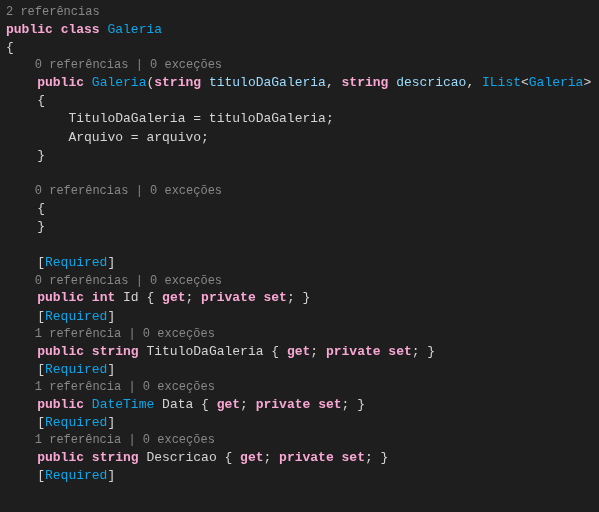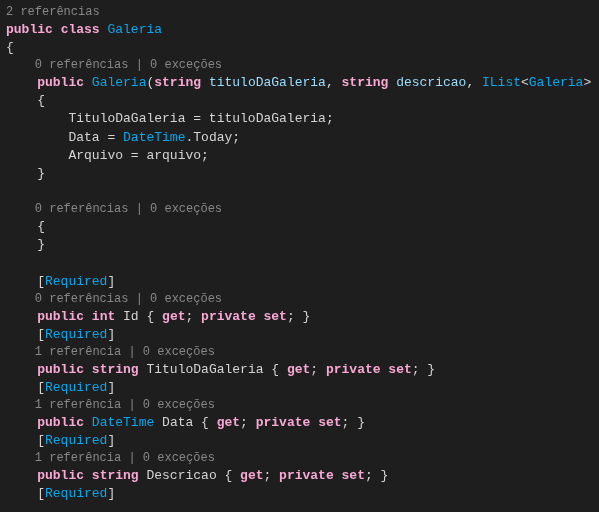--- a/index.html
+++ b/index.html
@@ -36,21 +36,20 @@
 <div class="code">
 
 <div class="codelens">2 referências</div>
 <div class="line"><span class="kw">public</span> <span class="kw">class</span> <span class="cls">Galeria</span></div>
 <div class="line">{</div>
 
 <div class="codelens">    <span>0 referências | 0 exceções</span></div>
 <div class="line">    <span class="kw">public</span> <span class="cls">Galeria</span>(<span class="kw">string</span> <span class="param">tituloDaGaleria</span>, <span class="kw">string</span> <span class="param">descricao</span>, <span class="cls">IList</span>&lt;<span class="cls">Galeria</span>&gt; <span class="param">arquivo</span>)</div>
 <div class="line">    {</div>
 <div class="line">        <span class="ident">TituloDaGaleria</span> = <span class="ident">tituloDaGaleria</span>;</div>
-<div class="line">        <span class="ident">Data</span> = <span class="cls">DateTime</span>.<span class="ident">Today</span>;</div>
 <div class="line">        <span class="ident">Arquivo</span> = <span class="ident">arquivo</span>;</div>
 <div class="line">    }</div>
 
 <div class="line"> </div>
 
 <div class="codelens">    <span>0 referências | 0 exceções</span></div>
 <div class="line">    {</div>
 <div class="line">    }</div>
 
 <div class="line"> </div>

